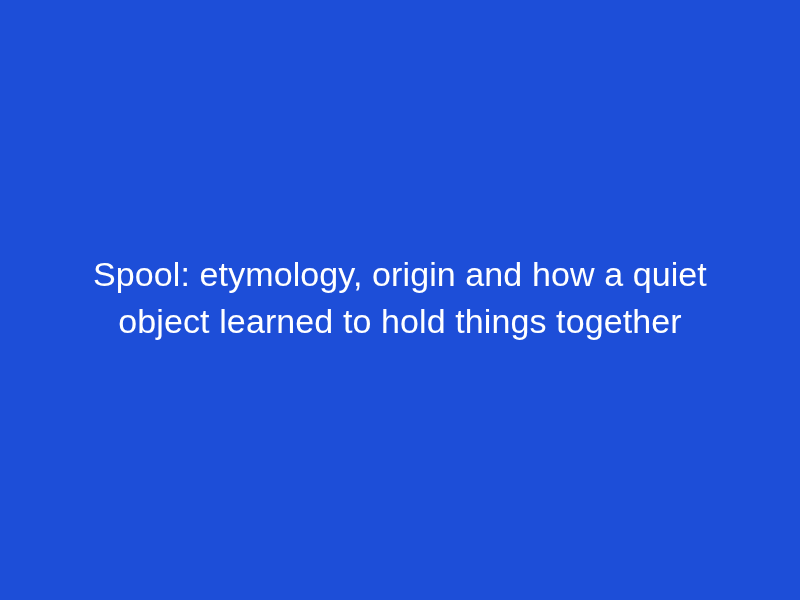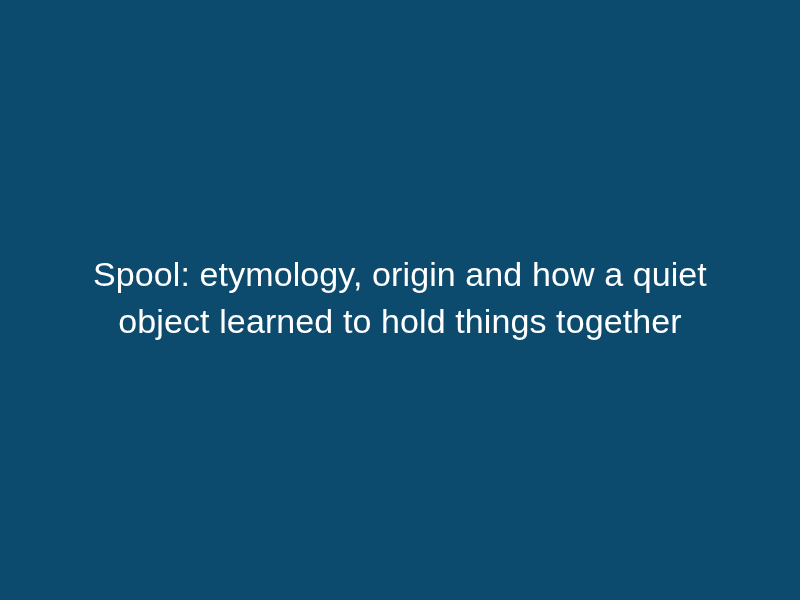--- a/index.html
+++ b/index.html
@@ -46,21 +46,21 @@
     line-height: 47px;
     letter-spacing: 0.1px;
     color: #ffffff;
     text-align: center;
     word-wrap: break-word;
   }
 </style>
 </head>
 <body style="background: rgb(251, 94, 94);">
 
-<div class="share-card" style="background: #0c4a6e;">
+<div class="share-card" style="background: #1d4ed8;">
 
   <div class="title-block">
 
     <h1 class="card-title" style="color: rgb(255, 255, 255); text-align: center;">Spool: etymology, origin and how a quiet object learned to hold things together</h1>
 
   </div>
 
 </div>
 
 </body></html>

